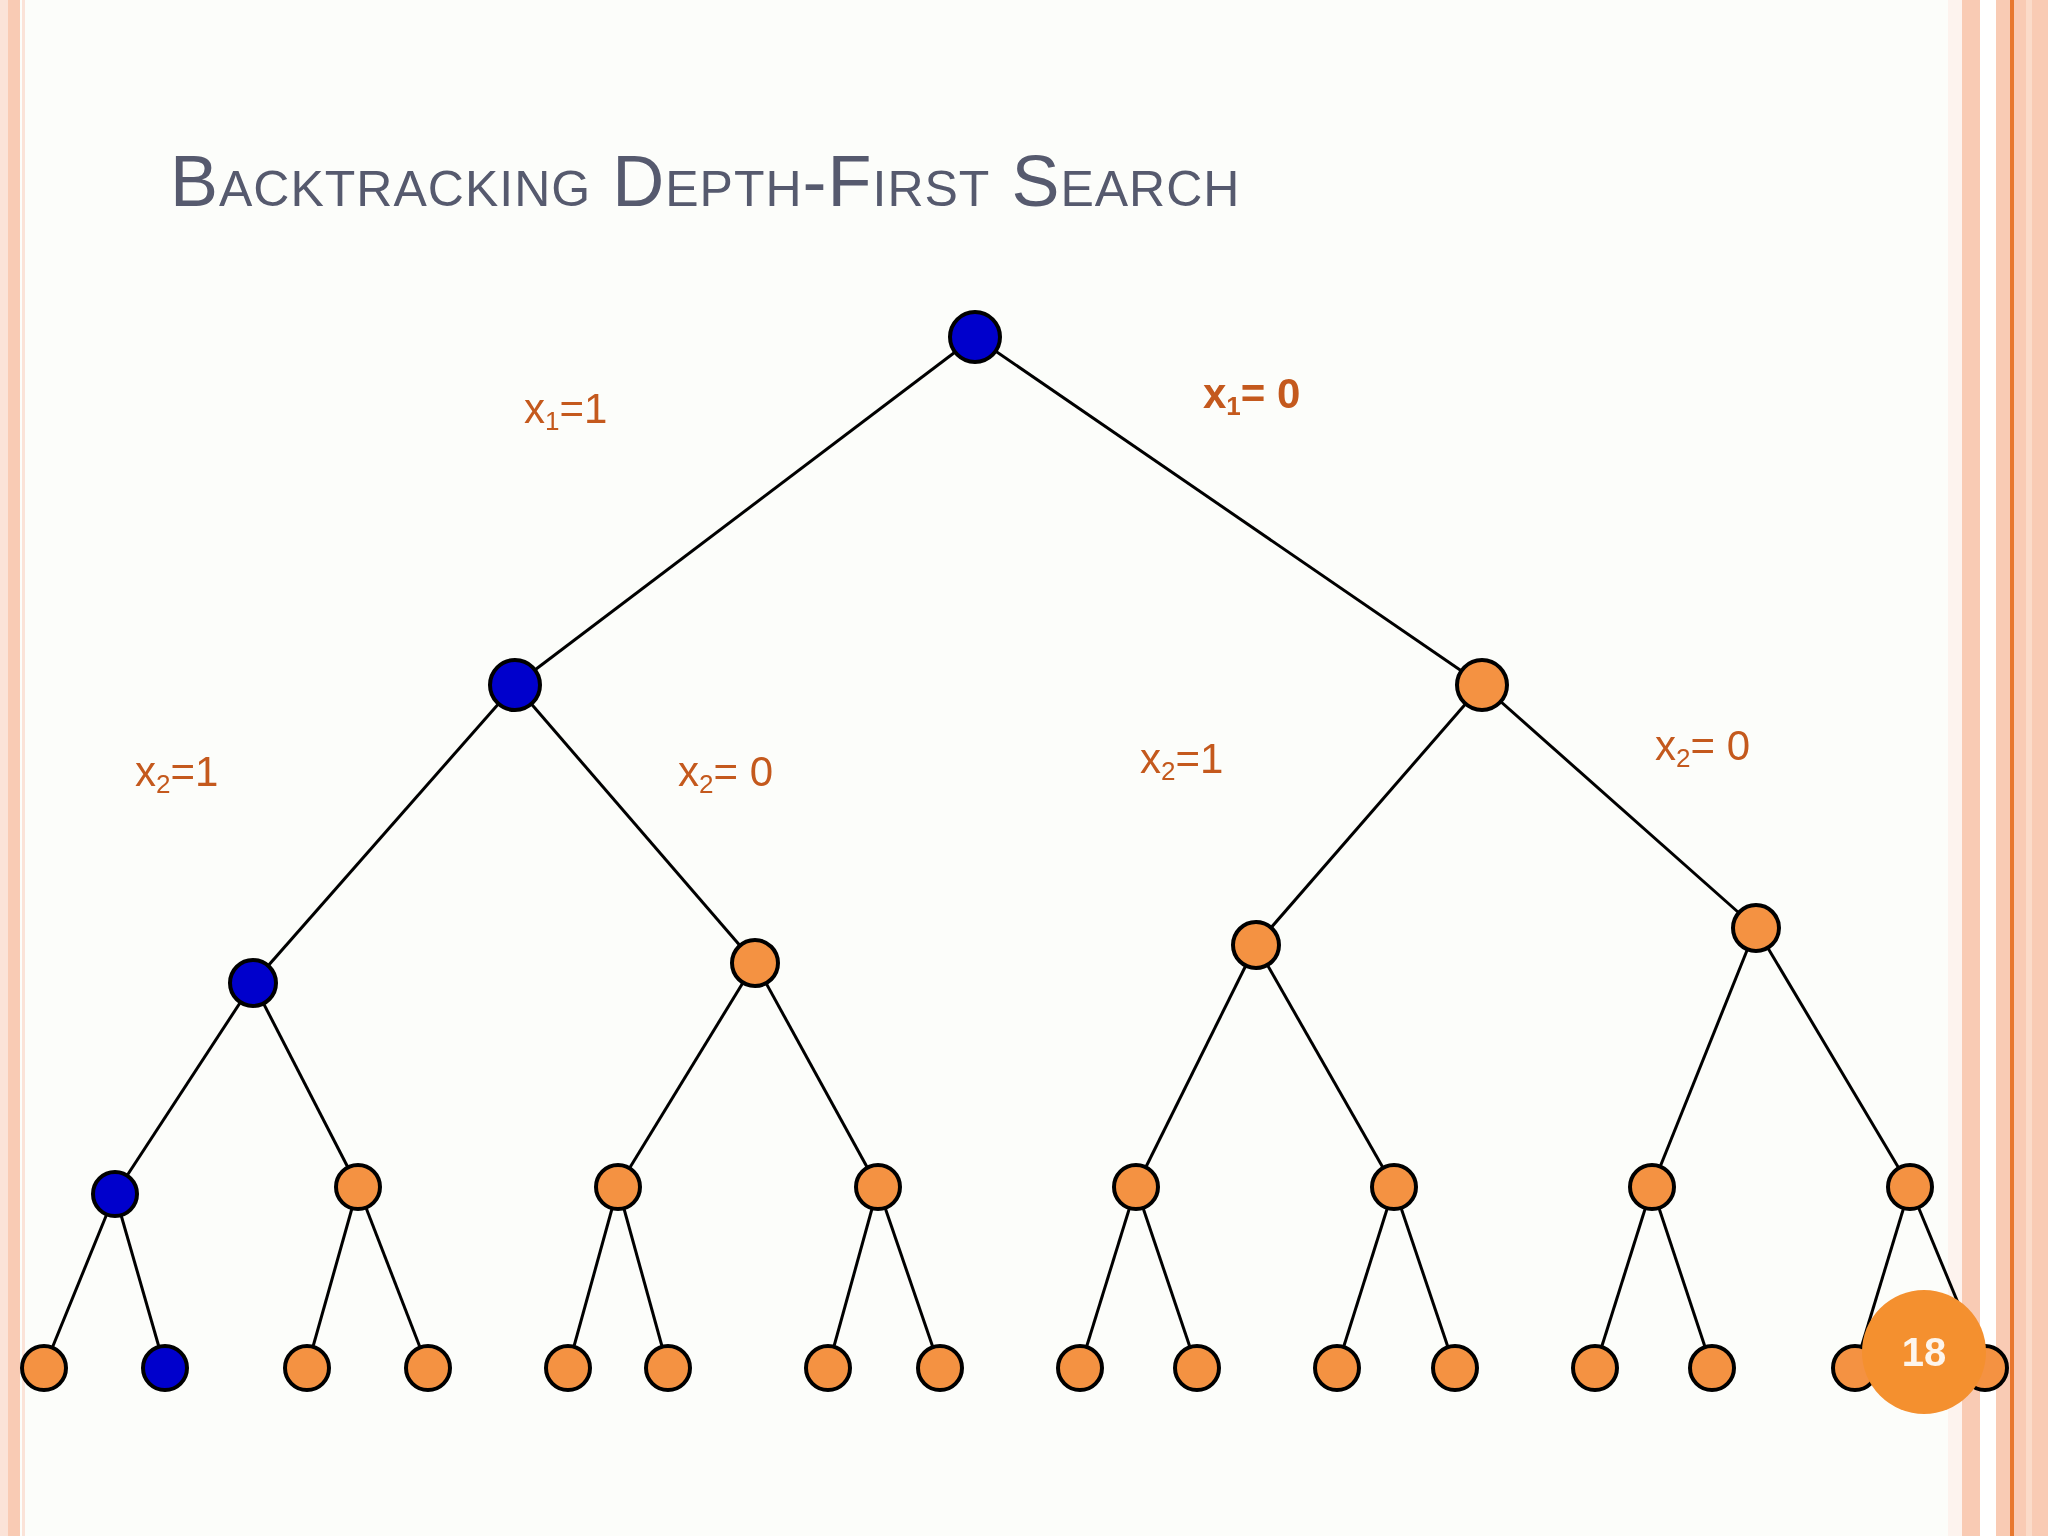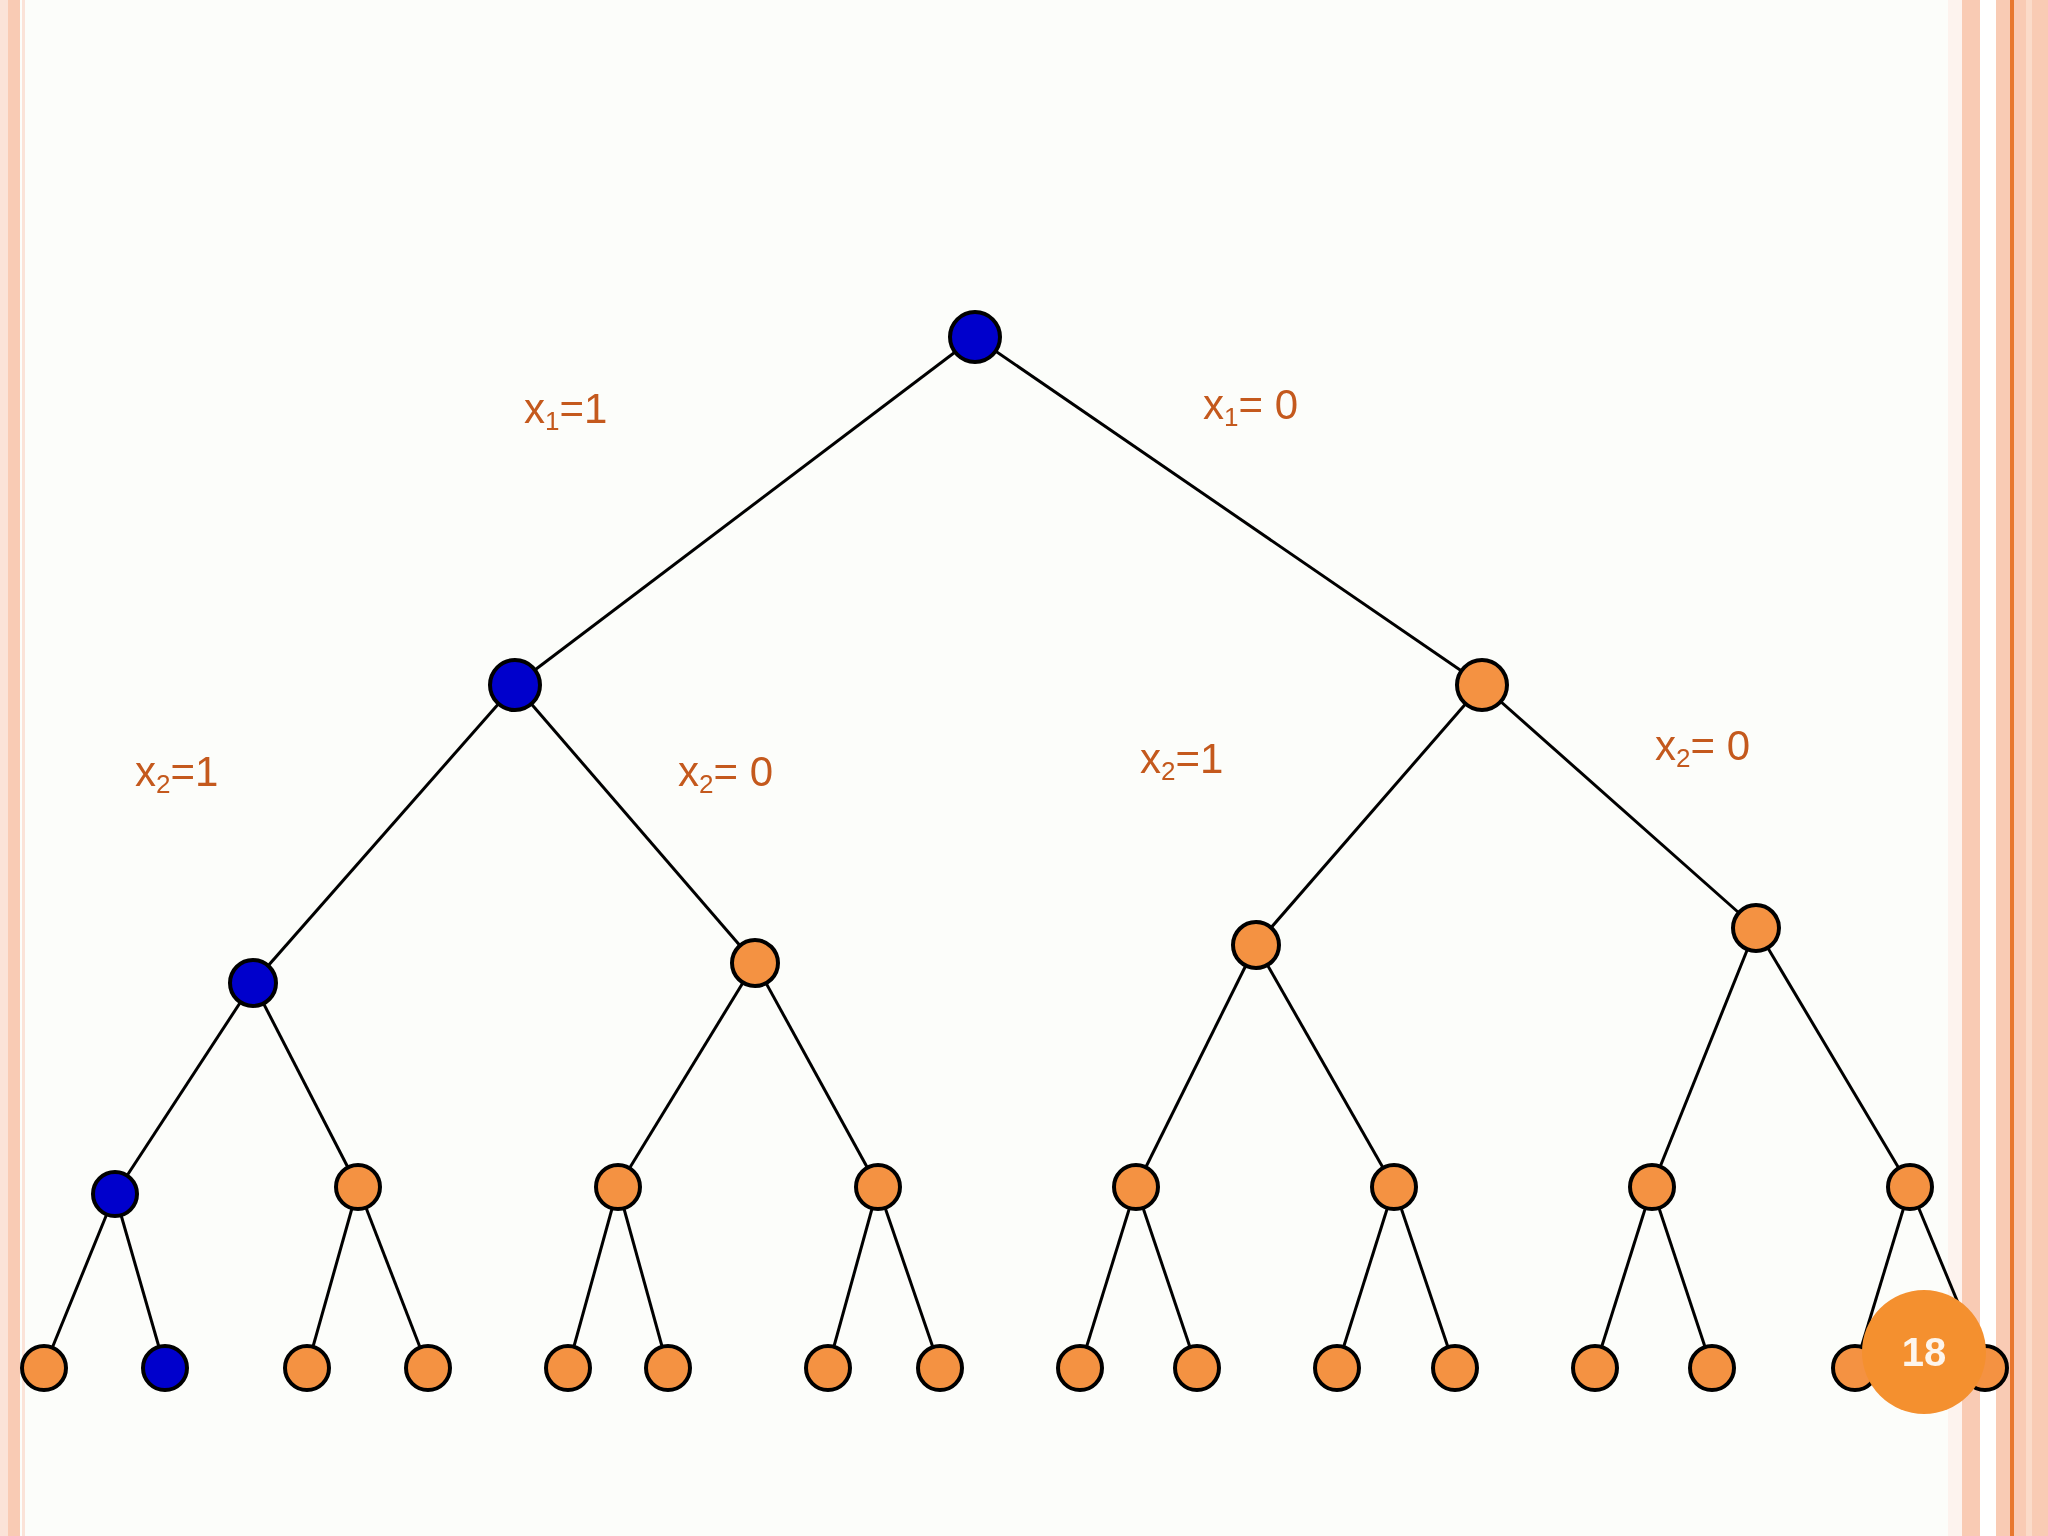--- a/index.html
+++ b/index.html
@@ -123,20 +123,21 @@
 
   <div class="border-stripe" id="border-right-gap"></div>
   <div class="border-stripe" id="border-right-band1"></div>
   <div class="border-stripe" id="border-right-white"></div>
   <div class="border-stripe" id="border-right-band2"></div>
   <div class="border-stripe" id="border-right-line"></div>
   <div class="border-stripe" id="border-right-band3"></div>
   <div class="border-stripe" id="border-right-pale"></div>
   <div class="border-stripe" id="border-right-band4"></div>
 
+  <div id="page-title">Backtracking Depth-First Search</div>
 
   <svg id="tree-canvas" viewBox="0 0 2048 1536">
     <g id="tree-edges">
         <line x1="975" y1="337" x2="515" y2="685" class="tree-edge"></line>
         <line x1="975" y1="337" x2="1482" y2="685" class="tree-edge"></line>
         <line x1="515" y1="685" x2="253" y2="983" class="tree-edge"></line>
         <line x1="515" y1="685" x2="755" y2="963" class="tree-edge"></line>
         <line x1="1482" y1="685" x2="1256" y2="945" class="tree-edge"></line>
         <line x1="1482" y1="685" x2="1756" y2="928" class="tree-edge"></line>
         <line x1="253" y1="983" x2="115" y2="1194" class="tree-edge"></line>
@@ -194,21 +195,21 @@
         <circle cx="1455" cy="1368" r="22" class="tree-node-orange"></circle>
         <circle cx="1595" cy="1368" r="22" class="tree-node-orange"></circle>
         <circle cx="1712" cy="1368" r="22" class="tree-node-orange"></circle>
         <circle cx="1855" cy="1368" r="22" class="tree-node-orange"></circle>
         <circle cx="1985" cy="1368" r="22" class="tree-node-orange"></circle>
       </g>
   </svg>
 
   <div id="edge-label-layer">
       <div class="edge-label" style="left: 524px; top: 385px;"><span>x</span><sub>1</sub><span>=1</span></div>
-      <div class="edge-label" style="left: 1203px; top: 381px;"><span>x</span><sub>1</sub><span>= 0</span></div>
+      <div class="edge-label" style="left: 1203px; top: 370px; font-weight: bold;"><span>x</span><sub>1</sub><span>= 0</span></div>
       <div class="edge-label" style="left: 135px; top: 748px;"><span>x</span><sub>2</sub><span>=1</span></div>
       <div class="edge-label" style="left: 678px; top: 748px;"><span>x</span><sub>2</sub><span>= 0</span></div>
       <div class="edge-label" style="left: 1140px; top: 735px;"><span>x</span><sub>2</sub><span>=1</span></div>
       <div class="edge-label" style="left: 1655px; top: 722px;"><span>x</span><sub>2</sub><span>= 0</span></div>
     </div>
 
   <div id="slide-number-badge">18</div>
 
 </div>
 

